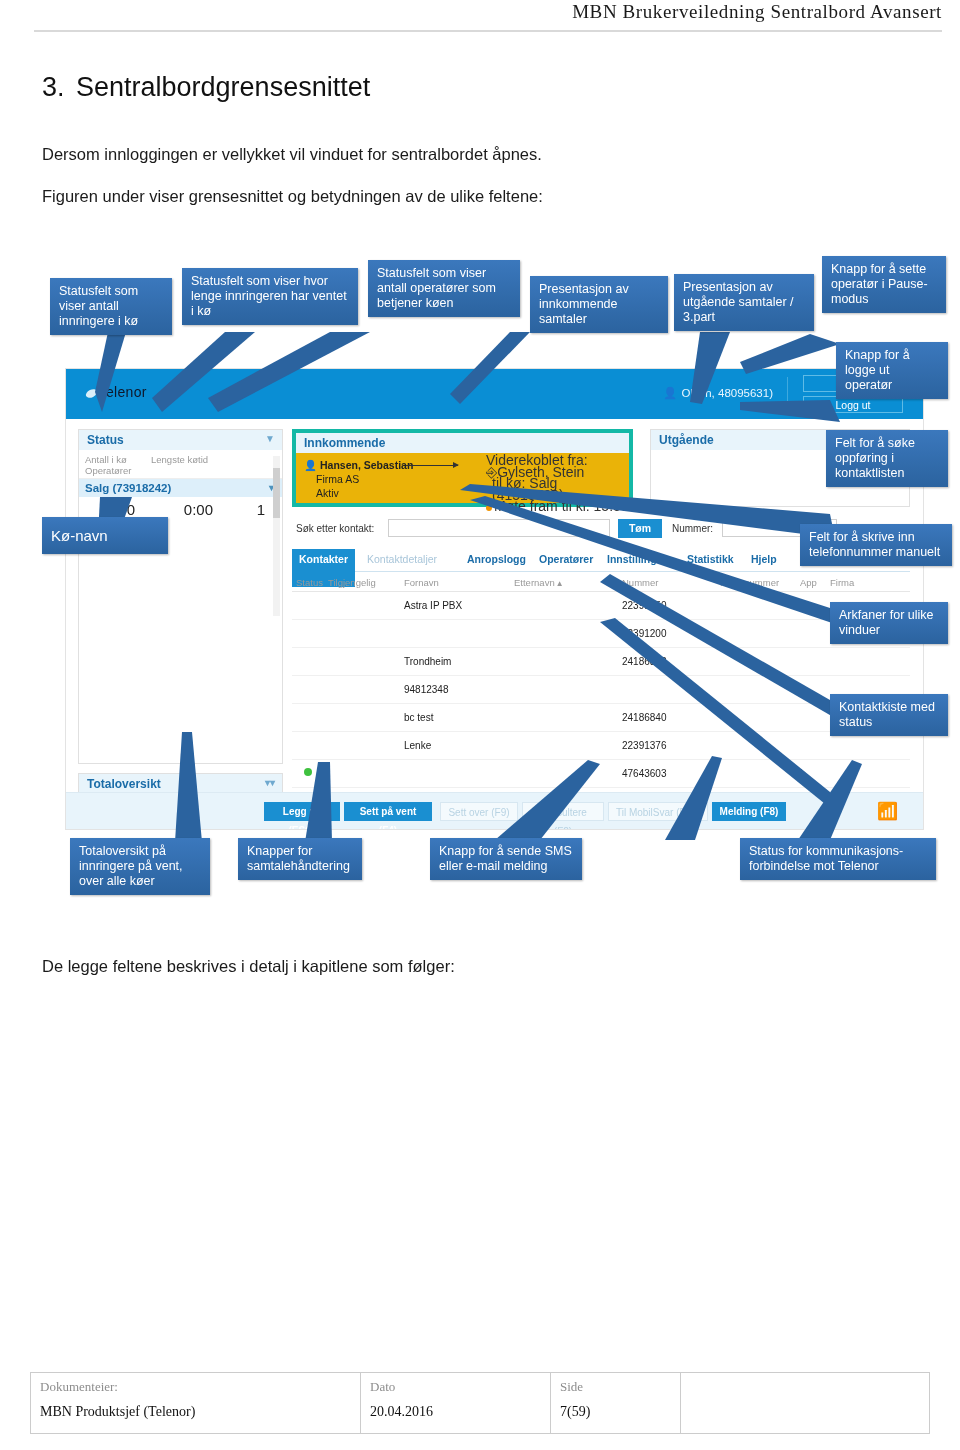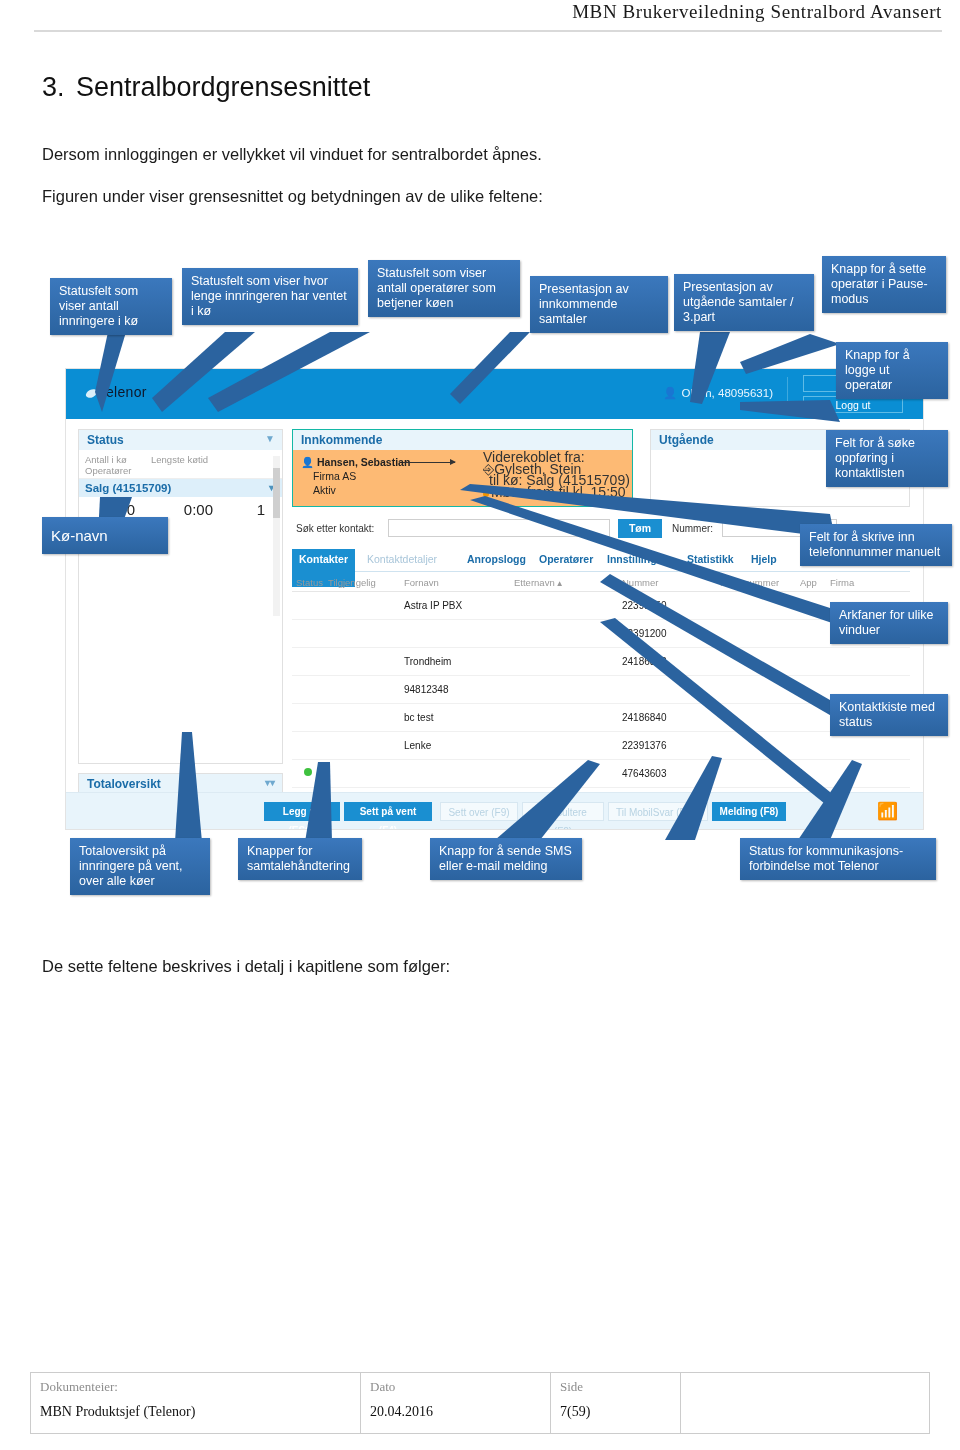--- a/index.html
+++ b/index.html
@@ -114,21 +114,21 @@
   #status-scroll-thumb{position:absolute;left:0;top:12px;width:7px;height:50px;background:#cfcfcf;}
 
   #panel-total{
     position:absolute;left:12px;top:404px;width:205px;height:165px;
     border:1px solid #e0e0e0;background:#fff;box-sizing:border-box;
   }
 
   
   #panel-incoming{
     position:absolute;left:226px;top:60px;width:341px;height:78px;
-    border:1px solid #14b8a6;background:#fdba74;box-sizing:border-box;
+    border:4px solid #14b8a6;background:#eab308;box-sizing:border-box;
   }
   #panel-outgoing{
     position:absolute;left:584px;top:60px;width:260px;height:78px;
     border:1px solid #e0e0e0;background:#fff;box-sizing:border-box;
   }
   .caller-block{font-size:10.5px;color:#222;padding:5px 8px;line-height:14px;}
   .caller-block .nm{font-weight:bold;}
   #fwd-block{
     position:absolute;left:190px;top:22px;font-size:14px;color:#333;line-height:11.5px;
   }
@@ -181,21 +181,21 @@
   <div id="doc-header-title">MBN Brukerveiledning Sentralbord Avansert</div>
   <div id="doc-header-rule"></div>
 </div>
 
 <div id="heading-section">
   <span class="hnum">3.</span><span>Sentralbordgrensesnittet</span>
 </div>
 
 <div class="para" id="para-1">Dersom innloggingen er vellykket vil vinduet for sentralbordet åpnes.</div>
 <div class="para" id="para-2">Figuren under viser grensesnittet og betydningen av de ulike feltene:</div>
-<div class="para" id="para-3">De sette feltene beskrives i detalj i kapitlene som følger:</div>
+<div class="para" id="para-3">De legge feltene beskrives i detalj i kapitlene som følger:</div>
 
 <div id="figure">
 
   <svg width="912" height="660" style="position:absolute;left:0;top:0;z-index:20;">
 
     <polygon points="68,80 86,80 62,160 55,140" fill="#2b639f"></polygon>
     <polygon points="185,80 215,80 122,160 112,146" fill="#2b639f"></polygon>
     <polygon points="290,80 330,80 178,160 168,146" fill="#2b639f"></polygon>
     <polygon points="470,80 490,80 420,152 410,142" fill="#2b639f"></polygon>
     <polygon points="660,80 690,80 662,152 650,150" fill="#2b639f"></polygon>
@@ -227,21 +227,21 @@
       <div id="app-header-divider"></div>
       <div class="hdr-btn" id="btn-pause">Pause</div>
       <div class="hdr-btn" id="btn-logout">Logg ut</div>
     </div>
 
     <div id="panel-status">
       <div class="panel-title"><span>Status</span><span class="caret">▼</span></div>
       <div class="col-head">
         <span style="width:66px">Antall i kø</span><span style="width:72px">Lengste køtid</span><span style="width:60px">Operatører</span>
       </div>
-      <div id="queue-row"><span>Salg (41515709)</span><span class="caret">▾</span></div>
+      <div id="queue-row"><span>Salg (73918242)</span><span class="caret">▾</span></div>
       <div id="queue-values">
         <span style="width:50px">0</span><span style="width:78px">0:00</span><span style="width:52px">1</span>
       </div>
       <div id="status-scrollbar">
           <div id="status-scroll-thumb"></div>
         </div>
     </div>
 
     <div id="panel-total">
       <div class="panel-title"><span>Totaloversikt</span><span class="caret">▾▾</span></div>

